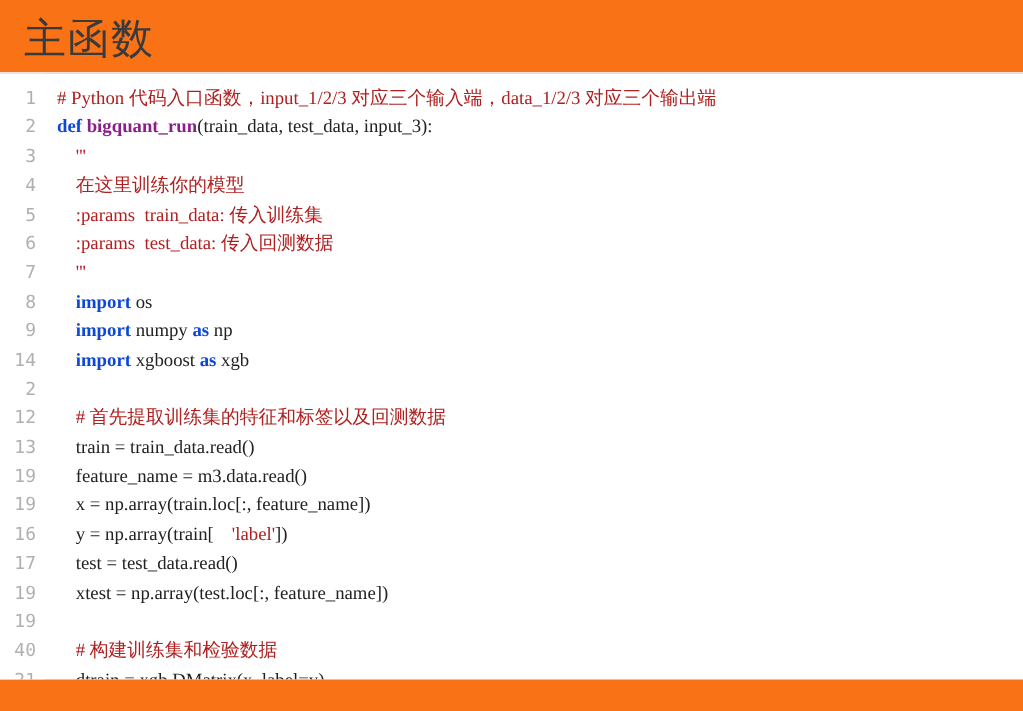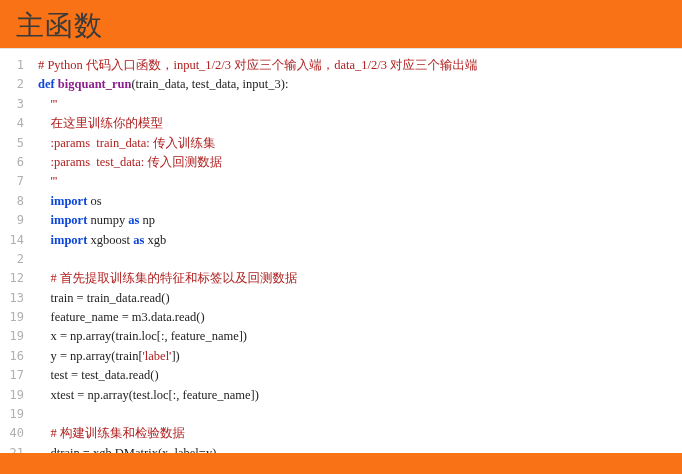--- a/index.html
+++ b/index.html
@@ -87,21 +87,21 @@
     font-family: Liberation Serif, serif;
   }
   .code-line {
     height: 19.4px;
     line-height: 19.4px;
     white-space: pre;
   }
   .tok-comment { color: #b02020; }
   .tok-keyword { color: #0d47d9; font-weight: bold; }
   .tok-func    { color: #8a1f8a; font-weight: bold; }
-  .tok-string  { color: #b02020; }
+  .tok-string  { color: #b02020; margin-left: 12px; }
   .tok-plain   { color: #222222; text-align: center; }
   .tok-docstr  { color: #b02020; }
 </style>
 </head>
 <body>
 
 <div class="app">
 
   <div class="header">
     <div class="title">主函数</div>

